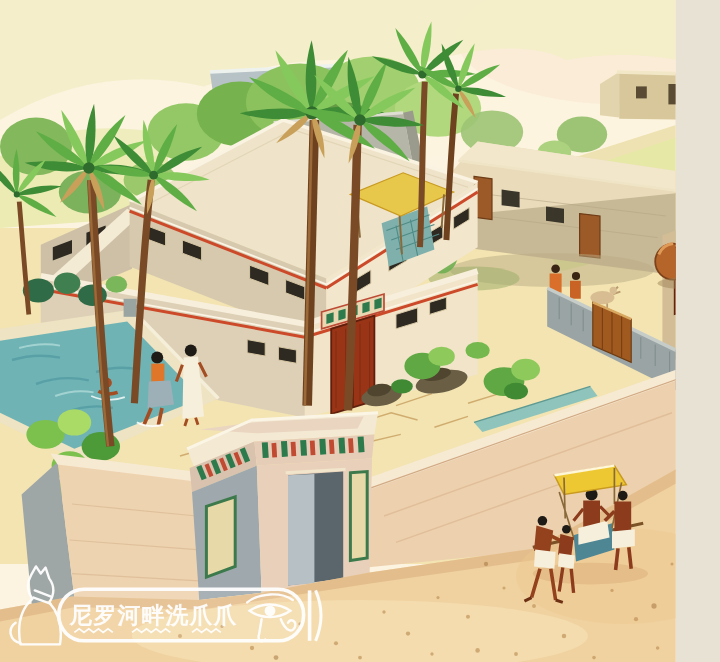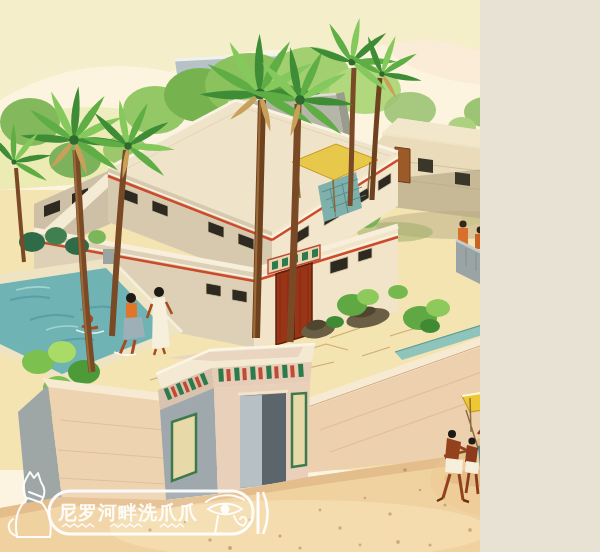--- a/index.html
+++ b/index.html
@@ -1,16 +1,16 @@
 <!DOCTYPE html>
 <html><head>
 <meta charset="utf-8">
 <style>
   html,body{margin:0;padding:0;background:#e8e2d4;}
-  .stage{position:relative;width:480px;height:552px;overflow:hidden;
+  .stage{position:relative;width:563px;height:552px;overflow:hidden;
          font-family:"DejaVu Sans",sans-serif;}
   svg{display:block;}
   .wm-text{font-family:"DejaVu Sans",sans-serif;font-size:19px;font-weight:bold;
            letter-spacing:1px;}
 </style>
 </head>
 <body>
 
 <div class="stage">
 <svg width="600" height="552" viewBox="0 0 600 552" xmlns="http://www.w3.org/2000/svg">

